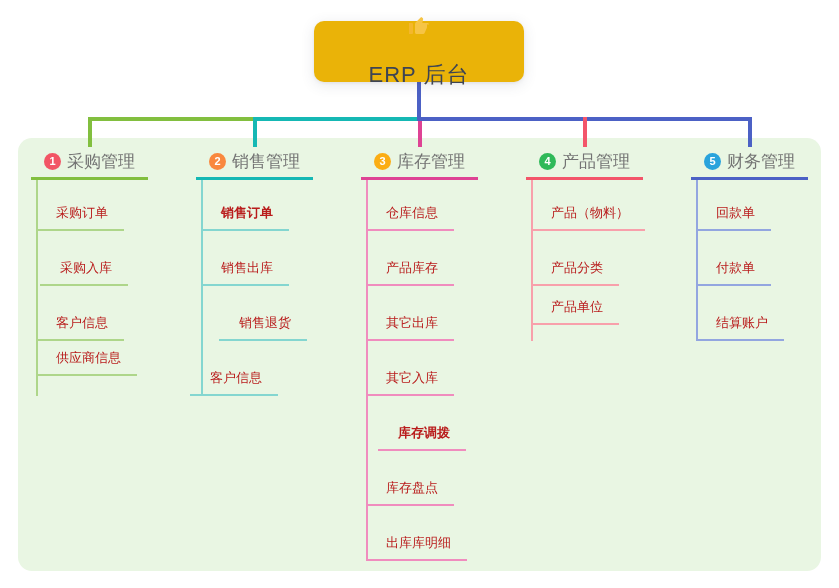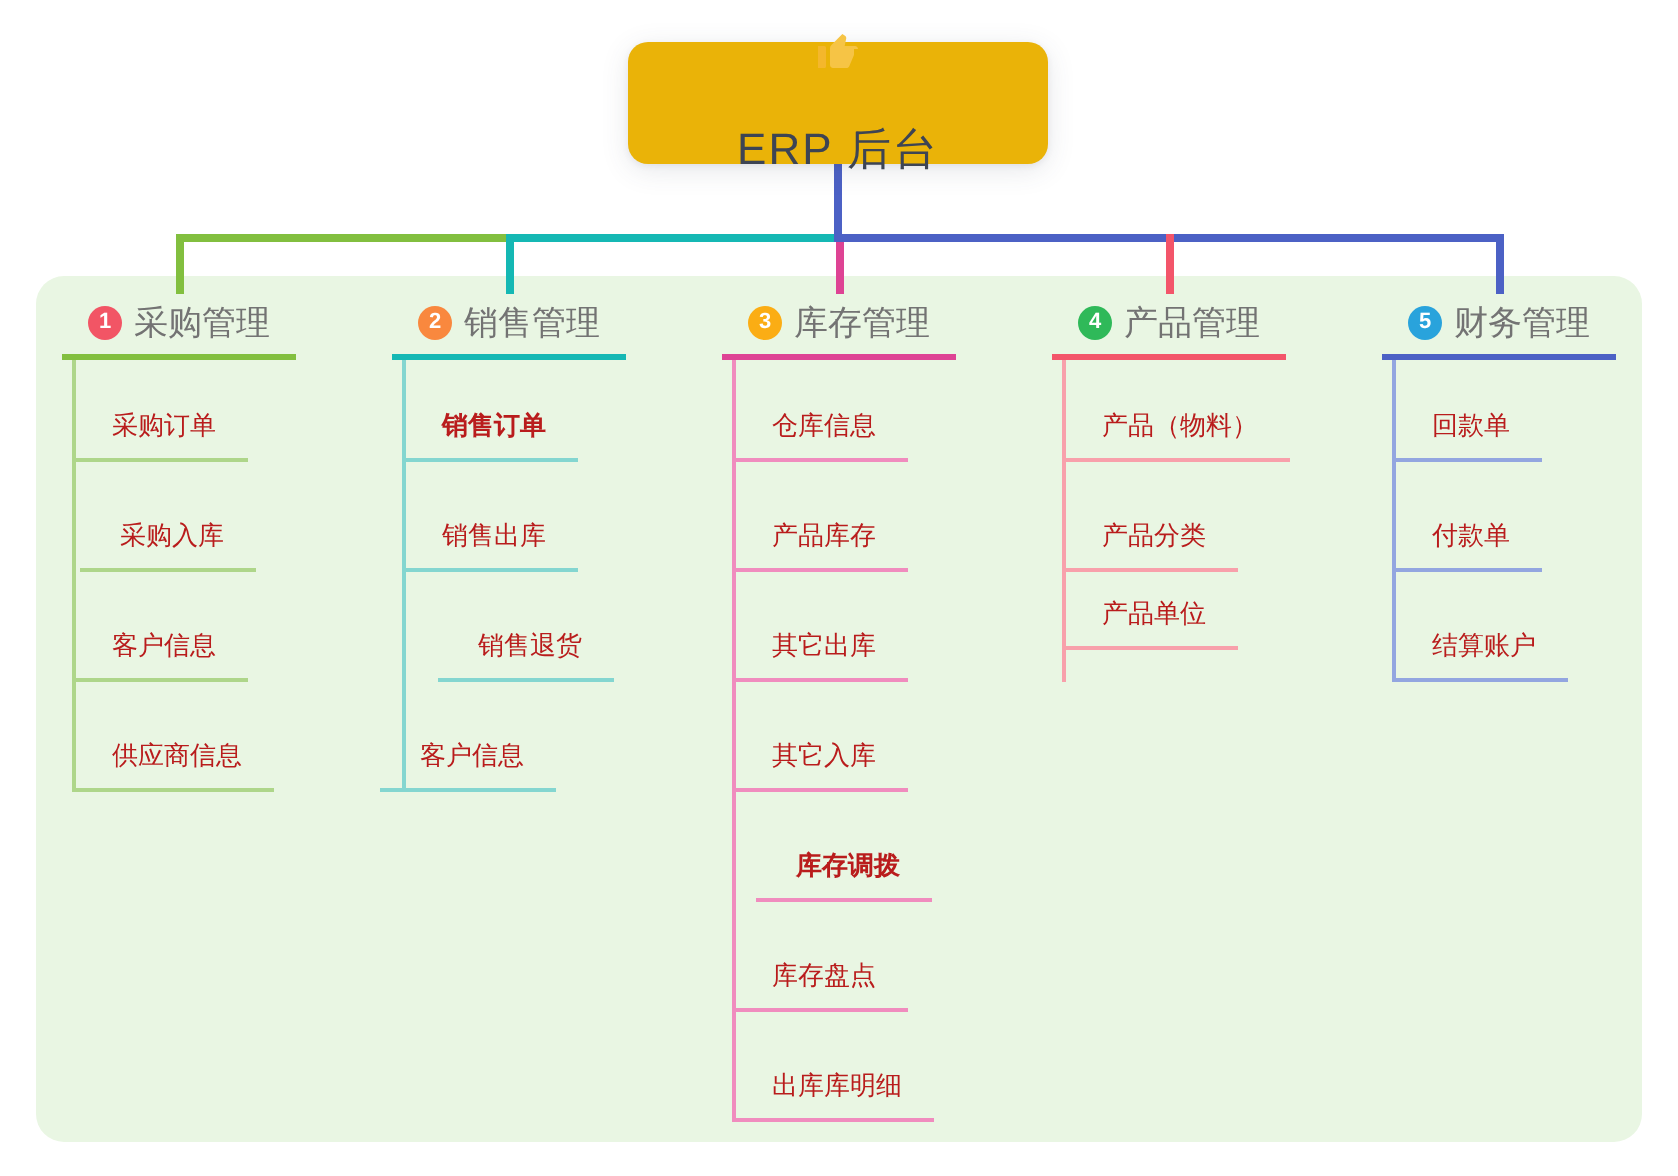--- a/index.html
+++ b/index.html
@@ -74,21 +74,21 @@
 
   <div id="branches">
       <div class="branch-header" style="left: 31px; border-bottom-color: rgb(130, 191, 63);">
         <span class="badge" style="background: rgb(242, 85, 101);">1</span>
         <span class="branch-label">采购管理</span>
       </div>
       <div class="line" style="left: 36px; top: 180px; width: 2px; height: 216px; background: rgb(174, 214, 138);"></div>
       <div class="child-node" style="left: 36px; top: 194px; border-bottom-color: rgb(174, 214, 138);">采购订单</div>
       <div class="child-node" style="left: 40px; top: 249px; border-bottom-color: rgb(174, 214, 138);">采购入库</div>
       <div class="child-node" style="left: 36px; top: 304px; border-bottom-color: rgb(174, 214, 138);">客户信息</div>
-      <div class="child-node" style="left: 36px; top: 359px; border-bottom-color: rgb(174, 214, 138);">供应商信息</div>
+      <div class="child-node" style="left: 36px; top: 339px; border-bottom-color: rgb(174, 214, 138);">供应商信息</div>
       <div class="branch-header" style="left: 196px; border-bottom-color: rgb(21, 184, 180);">
         <span class="badge" style="background: rgb(249, 136, 62);">2</span>
         <span class="branch-label">销售管理</span>
       </div>
       <div class="line" style="left: 201px; top: 180px; width: 2px; height: 216px; background: rgb(132, 214, 208);"></div>
       <div class="child-node" style="left: 201px; top: 194px; border-bottom-color: rgb(132, 214, 208); font-weight: bold;">销售订单</div>
       <div class="child-node" style="left: 201px; top: 249px; border-bottom-color: rgb(132, 214, 208);">销售出库</div>
       <div class="child-node" style="left: 219px; top: 304px; border-bottom-color: rgb(132, 214, 208);">销售退货</div>
       <div class="child-node" style="left: 190px; top: 359px; border-bottom-color: rgb(132, 214, 208); text-align: right;">客户信息</div>
       <div class="branch-header" style="left: 361px; border-bottom-color: rgb(222, 67, 148);">

